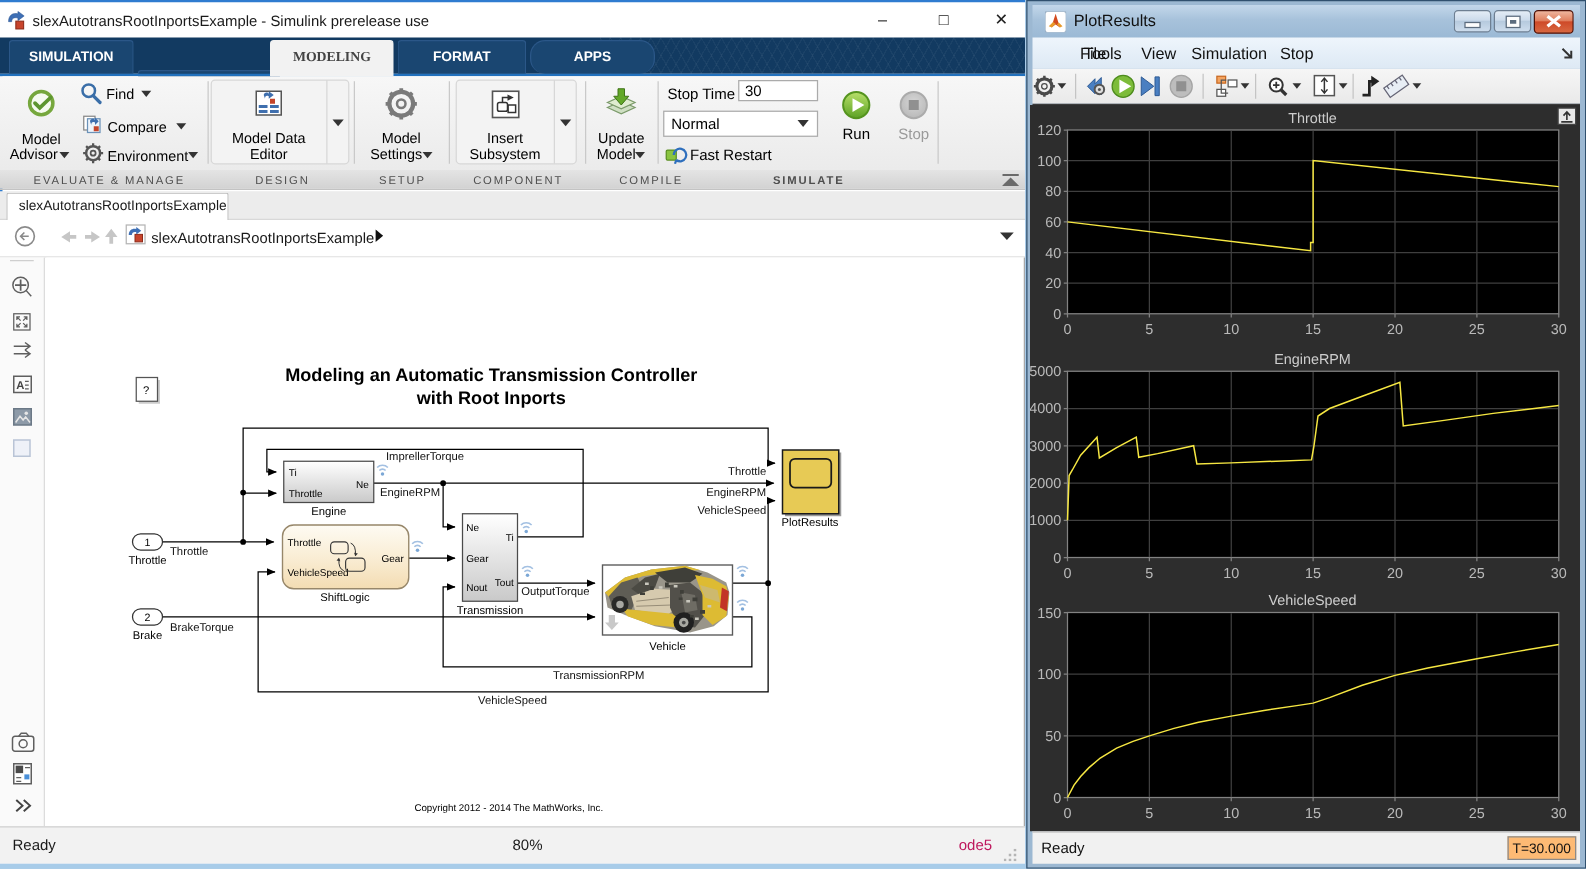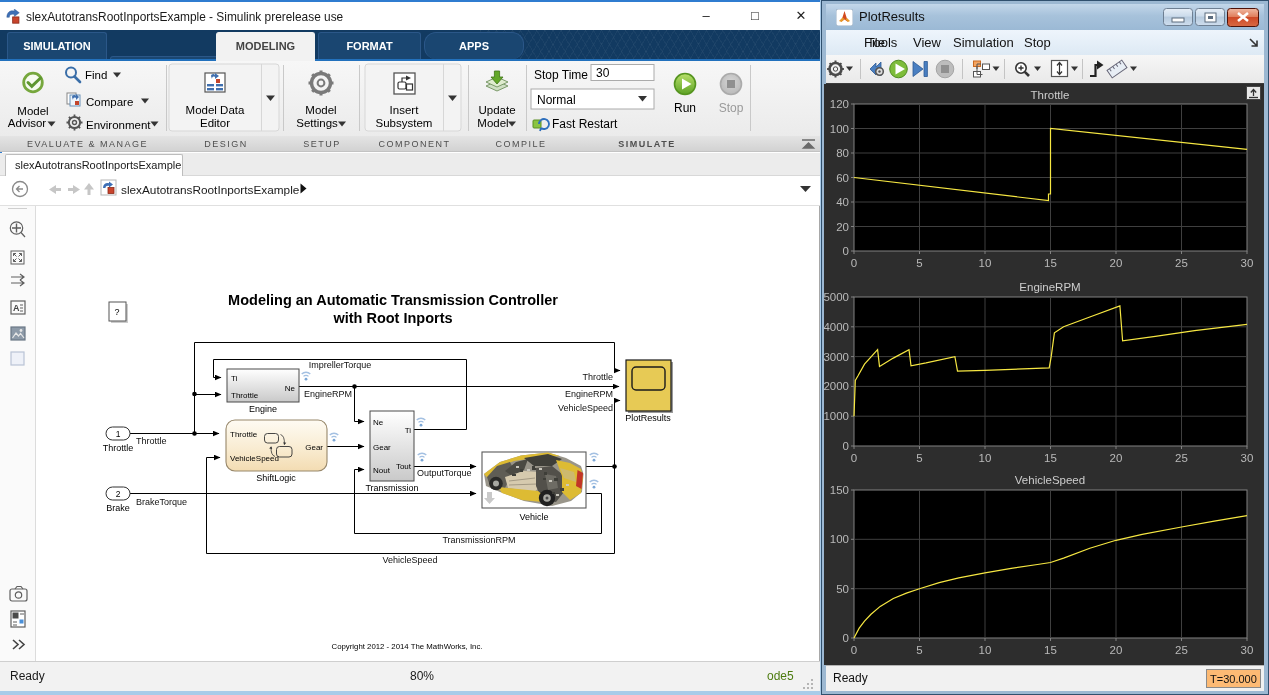--- a/index.html
+++ b/index.html
@@ -13,21 +13,21 @@
   #titlebar { left:0; top:2px; width:820px; height:16px; background:#fff; }
   #titletext { left:26px; top:8px; font-size:11.9px; color:#1a1a1a; }
   .wbtn { top:6px; width:14px; height:16px; color:#222; font-size:13px; text-align:center; }
 
   #tabstrip { left:0; top:30px; width:820px; height:29px; background:#123a61; }
   #tabstrip .hatch { position:absolute; left:480px; top:0; width:340px; height:29px;
      background:repeating-linear-gradient(60deg, rgba(255,255,255,0.04) 0 1px, transparent 1px 7px),
                 repeating-linear-gradient(-60deg, rgba(255,255,255,0.04) 0 1px, transparent 1px 7px); }
   .rtab { position:absolute; top:2px; height:27px; line-height:27px; text-align:center;
           font-size:11px; font-weight:bold; color:#fff; background:#1a4671; border:1px solid #2b5788; border-bottom:none; border-radius:3px 3px 0 0; }
-  .rtab.active { background:#f2f2f2; color:#444; border-color:#f2f2f2; font-weight:bold; height:29px; z-index:3; }
+  .rtab.active { background:#f2f2f2; color:#444; border-color:#f2f2f2; font-weight:bold; height:29px; z-index:3;font-family:Liberation Serif, serif; }
   #accent { left:0; top:59px; width:820px; height:2px; background:#2271bd; }
 
   #ribbon { left:0; top:61px; width:820px; height:75px; background:linear-gradient(#f7f7f7,#ebebeb); }
   #grouplabels { left:0; top:136px; width:820px; height:16px; background:linear-gradient(#e4e4e4,#d2d2d2); border-bottom:1px solid #c3c3c3;padding-left:24px; }
   .glabel { position:absolute; top:3px; font-size:9px; letter-spacing:1.5px; color:#4e4e4e; text-align:center; }
   .gdiv { position:absolute; width:1px; height:66px; background:#c9c9c9; }
 
   #doctabs { left:0; top:153px; width:820px; height:23px; background:#ececec; border-bottom:1px solid #d8d8d8; }
   #doctab { position:absolute; left:5px; top:1px; width:178px; height:22px; background:#fff; border:1px solid #bdbdbd; border-bottom:none; border-radius:2px 2px 0 0; font-size:11px; color:#1a1a1a; padding:4px 0 0 9px; }
 
@@ -435,21 +435,21 @@
     <rect x="626" y="360" width="45" height="51" fill="#e7ca55" stroke="#1a1a1a" stroke-width="1.2"></rect>
     <rect x="632" y="367" width="33" height="23" rx="4" fill="none" stroke="#1a1a1a" stroke-width="1.4"></rect>
     <text x="648" y="421" font-size="9" text-anchor="middle">PlotResults</text>
 
     <text x="407" y="649" font-size="7.8" text-anchor="middle">Copyright 2012 - 2014 The MathWorks, Inc.</text>
   </svg>
   </div>
   <div id="statusbar" class="abs">
     <div class="abs" style="left:10px;top:7px;">Ready</div>
     <div class="abs" style="left:410px;top:7px;">80%</div>
-    <div class="abs" style="left:767px;top:7px;color:#4d7c0f;">ode5</div>
+    <div class="abs" style="left:767px;top:7px;color:#be185d;">ode5</div>
     <svg class="abs" style="left:803px;top:17px" width="12" height="10" viewBox="0 0 12 10">
         <g fill="#b5b5b5">
           <rect x="8" y="0" width="2" height="2"></rect>
           <rect x="4" y="4" width="2" height="2"></rect>
           <rect x="8" y="4" width="2" height="2"></rect>
           <rect x="0" y="8" width="2" height="2"></rect>
           <rect x="4" y="8" width="2" height="2"></rect>
           <rect x="8" y="8" width="2" height="2"></rect>
         </g>
       </svg>

